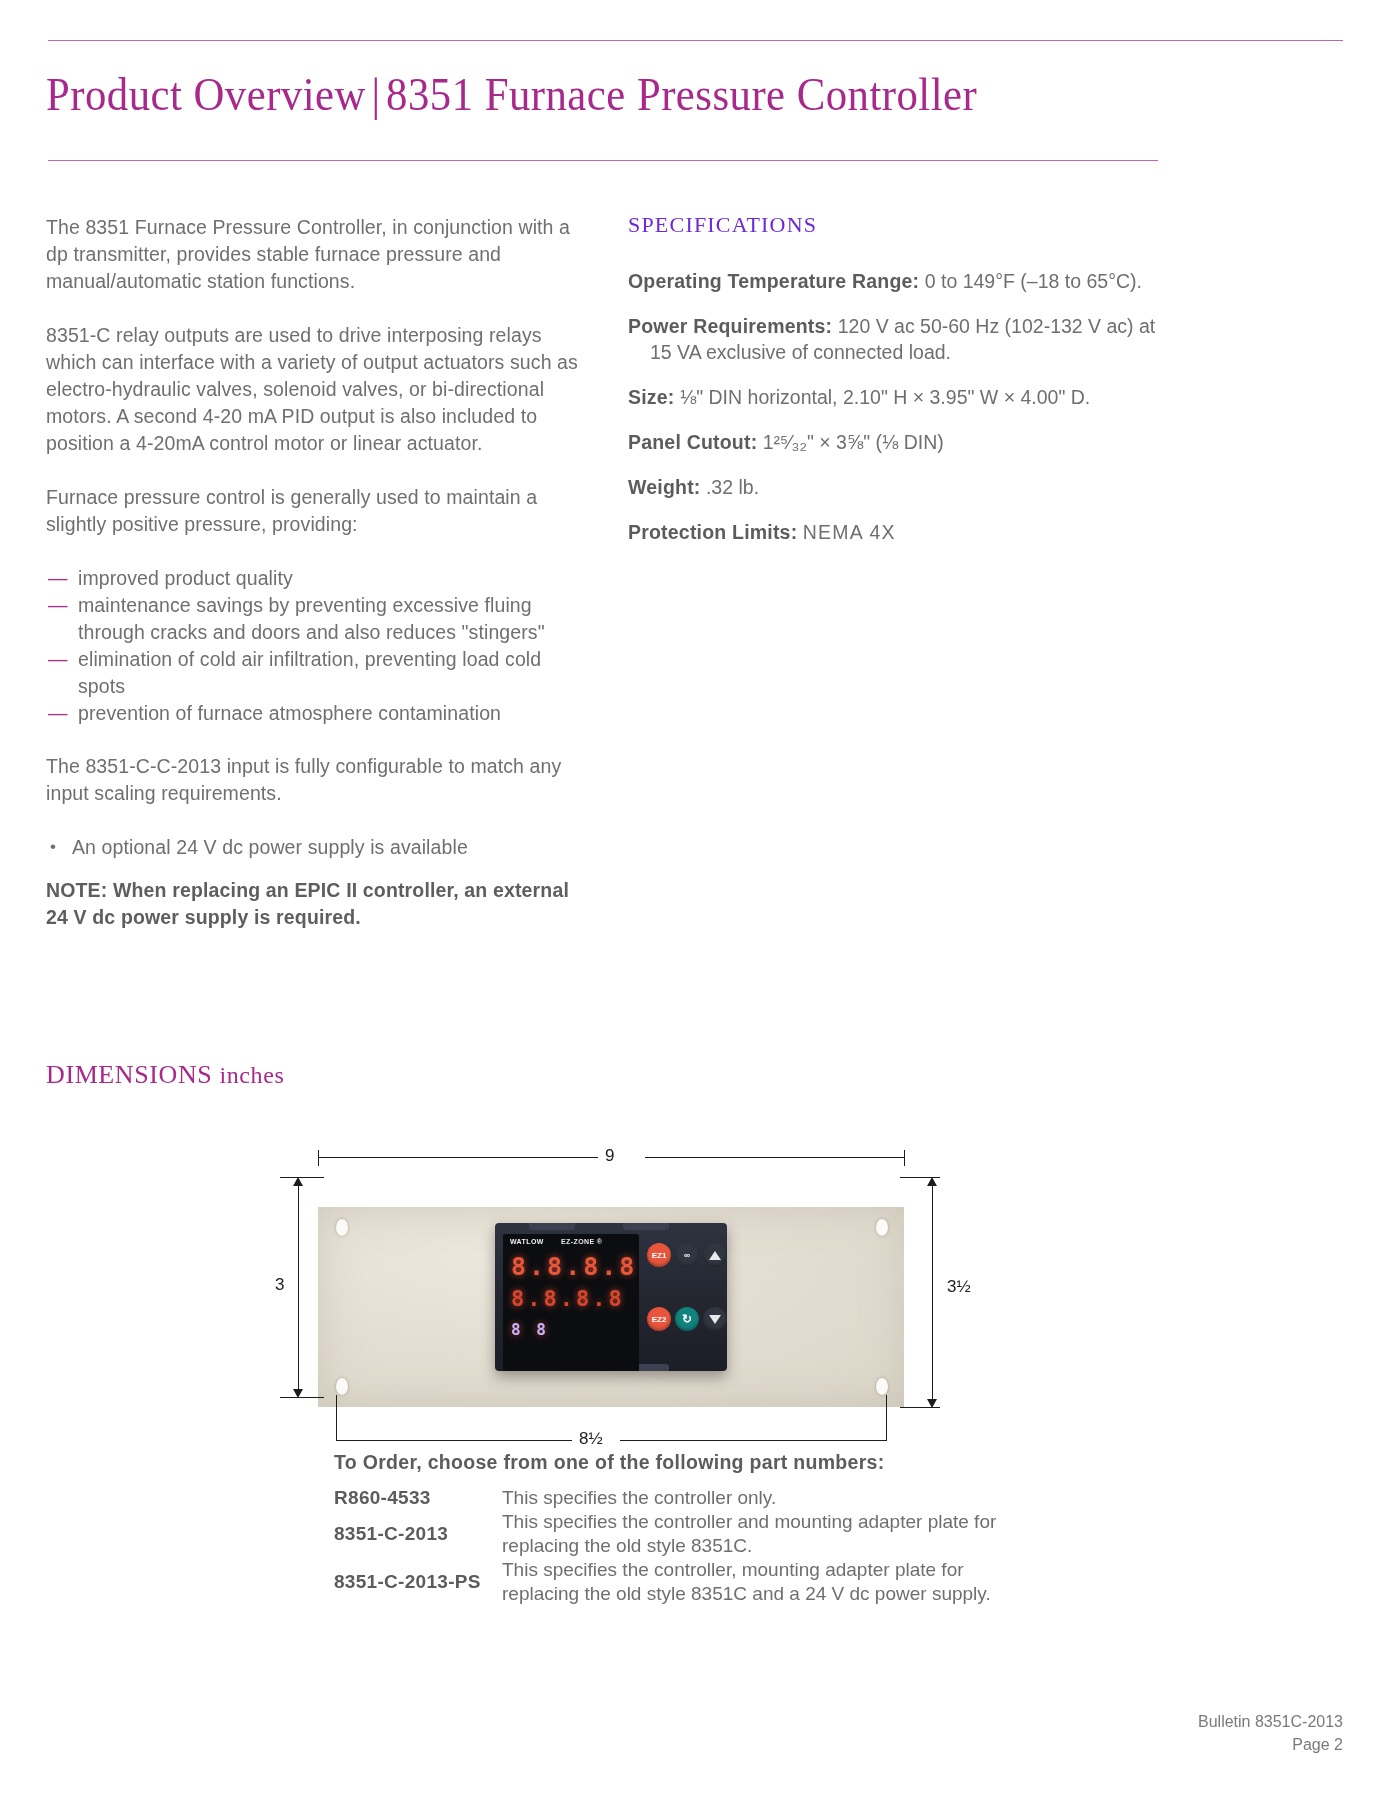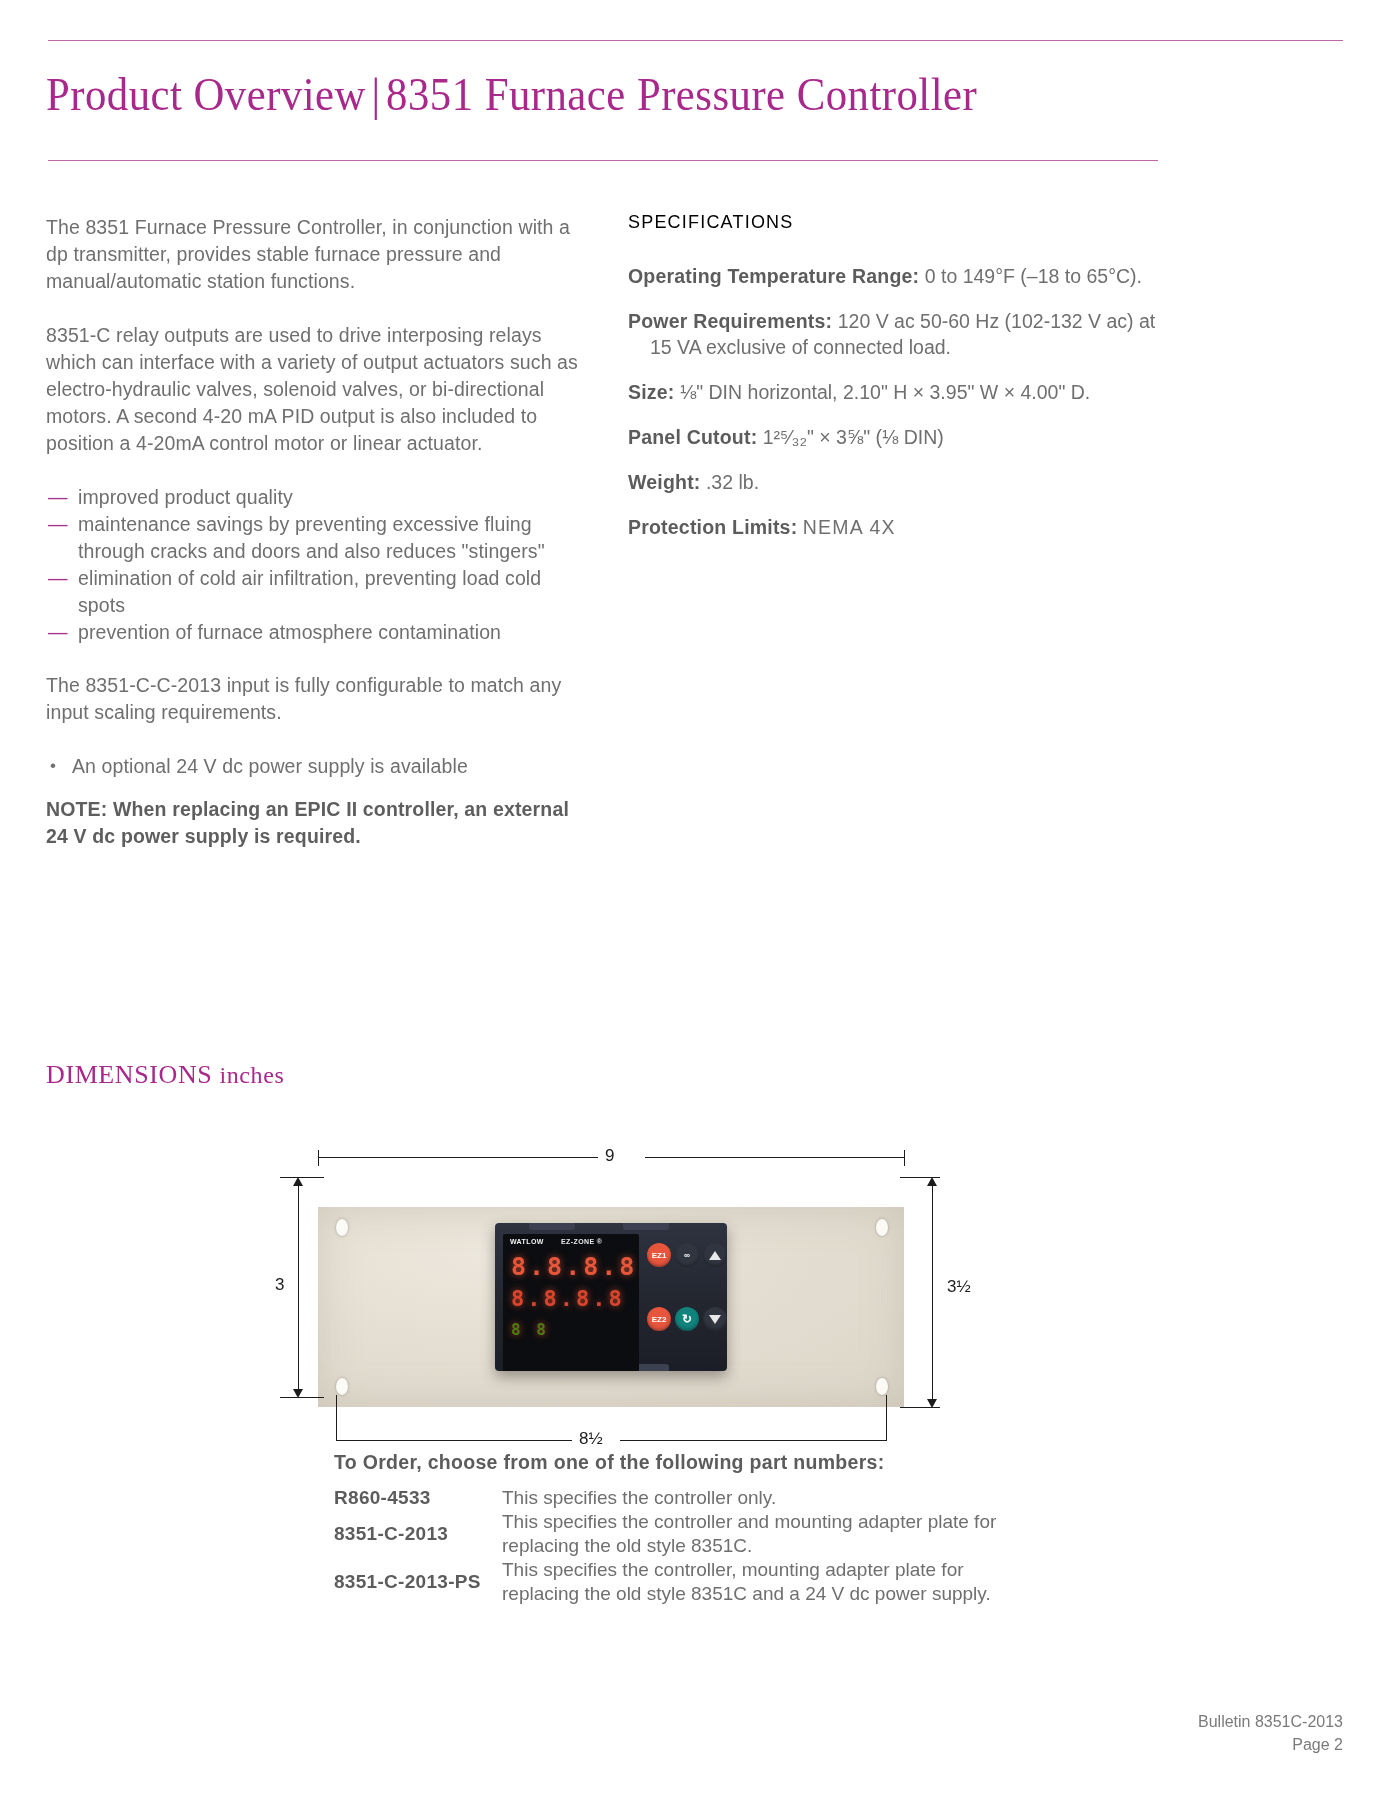--- a/index.html
+++ b/index.html
@@ -110,24 +110,24 @@
   }
   .note {
     font-weight: bold;
     color: #5e5e5e;
     letter-spacing: .15px;
     margin: 0;
   }
 
   
   .spec-head {
-    font-family: Liberation Sans, sans-serif;
-    font-size: 18px;
+    font-family: Liberation Serif, serif;
+    font-size: 22px;
     letter-spacing: 1.2px;
-    color: #000000;
+    color: #6d28d9;
     margin: 0 0 30px 0;
   }
   .spec-item {
     font-size: 19.5px;
     line-height: 26px;
     color: #6f6f6f;
     margin: 0 0 19px 0;
     padding-left: 22px;
     text-indent: -22px;
   }
@@ -245,21 +245,21 @@
     position: absolute;
     left: 8px;
     font-family: "DejaVu Sans Mono", monospace;
     font-weight: bold;
     color: #e8563a;
     text-shadow: 0 0 7px rgba(232,86,58,.75);
     letter-spacing: 3px;
   }
   .seg-line.l1 { top: 18px; font-size: 25px; }
   .seg-line.l2 { top: 52px; font-size: 22px; color: #d9452c; }
-  .seg-line.l3 { top: 86px; font-size: 16px; color: #4d7c0f; }
+  .seg-line.l3 { top: 86px; font-size: 16px; color: #c4b5fd; }
   .seg-ticks {
     position: absolute;
     left: 52px;
     top: 88px;
     width: 76px;
     height: 26px;
     font-size: 5px;
     color: #8d4a3c;
     letter-spacing: 2px;
     line-height: 9px;
@@ -372,20 +372,21 @@
   </div>
 
   <div class="rule-under-title"></div>
 
   <div class="col-left">
 
     <p class="para">The 8351 Furnace Pressure Controller, in conjunction with a dp transmitter, provides stable furnace pressure and manual/automatic station functions.</p>
 
     <p class="para">8351-C relay outputs are used to drive interposing relays which can interface with a variety of output actuators such as electro-hydraulic valves, solenoid valves, or bi-directional motors. A second 4-20 mA PID output is also included to position a 4-20mA control motor or linear actuator.</p>
 
+    <p class="para">Furnace pressure control is generally used to maintain a slightly positive pressure, providing:</p>
 
     <ul class="dashlist">
       <li>
         <span class="dash">—</span>
         <span>improved product quality</span>
       </li>
       <li>
         <span class="dash">—</span>
         <span>maintenance savings by preventing excessive fluing through cracks and doors and also reduces "stingers"</span>
       </li>

